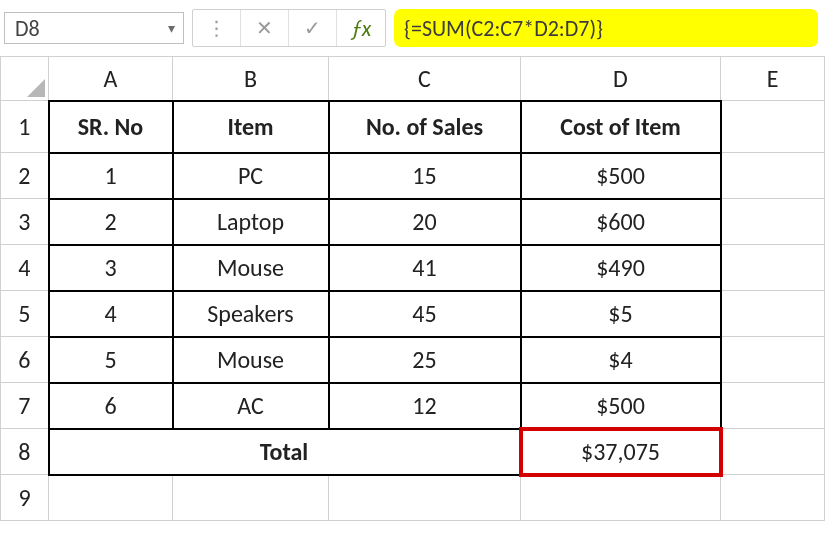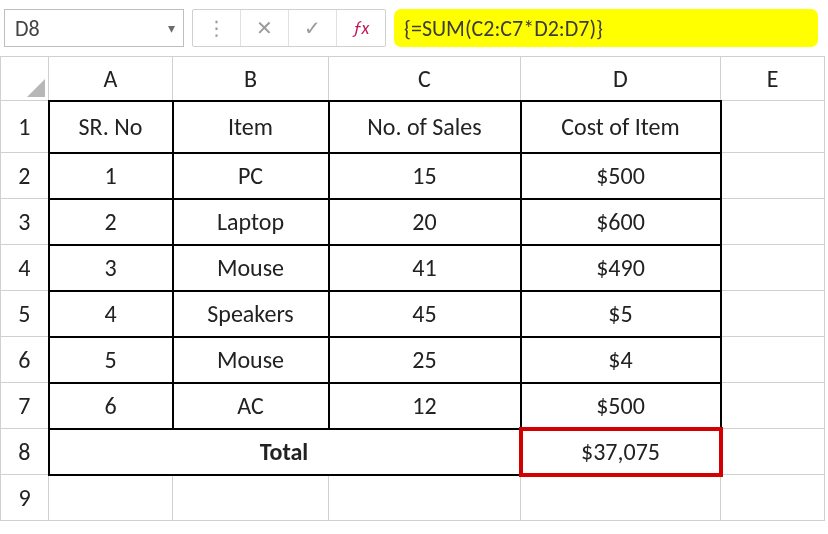--- a/index.html
+++ b/index.html
@@ -16,21 +16,21 @@
       display: flex;
       align-items: center;
       padding: 8px 4px 8px 4px;
       gap: 8px;
       background: #fff;
       height: 56px;
     }
     .name-box {
       position: relative;
       width: 180px;
-      height: 38px;
+      height: 32px;
       border: 1px solid #bfbfbf;
       background: #fff;
       display: flex;
       align-items: center;
       padding: 0 10px;
       font-size: 22px;
       color: #444;
     }
     .name-box .chev {
       position: absolute;
@@ -51,21 +51,21 @@
       width: 48px;
       height: 100%;
       display: flex;
       align-items: center;
       justify-content: center;
       color: #9a9a9a;
       font-size: 20px;
       border-right: 1px solid #e0e0e0;
     }
     .fx-btn:last-child { border-right: none; }
-    .fx-label { font-style: italic; font-size: 18px; color: #be185d; }
+    .fx-label { font-style: italic; font-size: 22px; color: #4d7c0f; }
     .formula-bar {
       flex: 1;
       height: 38px;
       background: #ffff00;
       display: flex;
       align-items: center;
       padding: 0 10px;
       font-size: 22px;
       color: #3c3c3c;
       font-family: Calibri, Arial, sans-serif;
@@ -117,21 +117,21 @@
     }
     .w-a { width: 124px; }
     .w-b { width: 156px; }
     .w-c { width: 192px; }
     .w-d { width: 200px; }
     .w-e { width: 104px; }
 
     .hdr-cell {
       background: #00a651;
       color: #fff;
-      font-weight: normal;
+      font-weight: bold;
       border: 2px solid #000 !important;
     }
     .data-cell {
       border: 2px solid #000 !important;
       background: #fff;
     }
     .total-label {
       background: #ffc000;
       font-weight: bold;
       border: 2px solid #000 !important;

